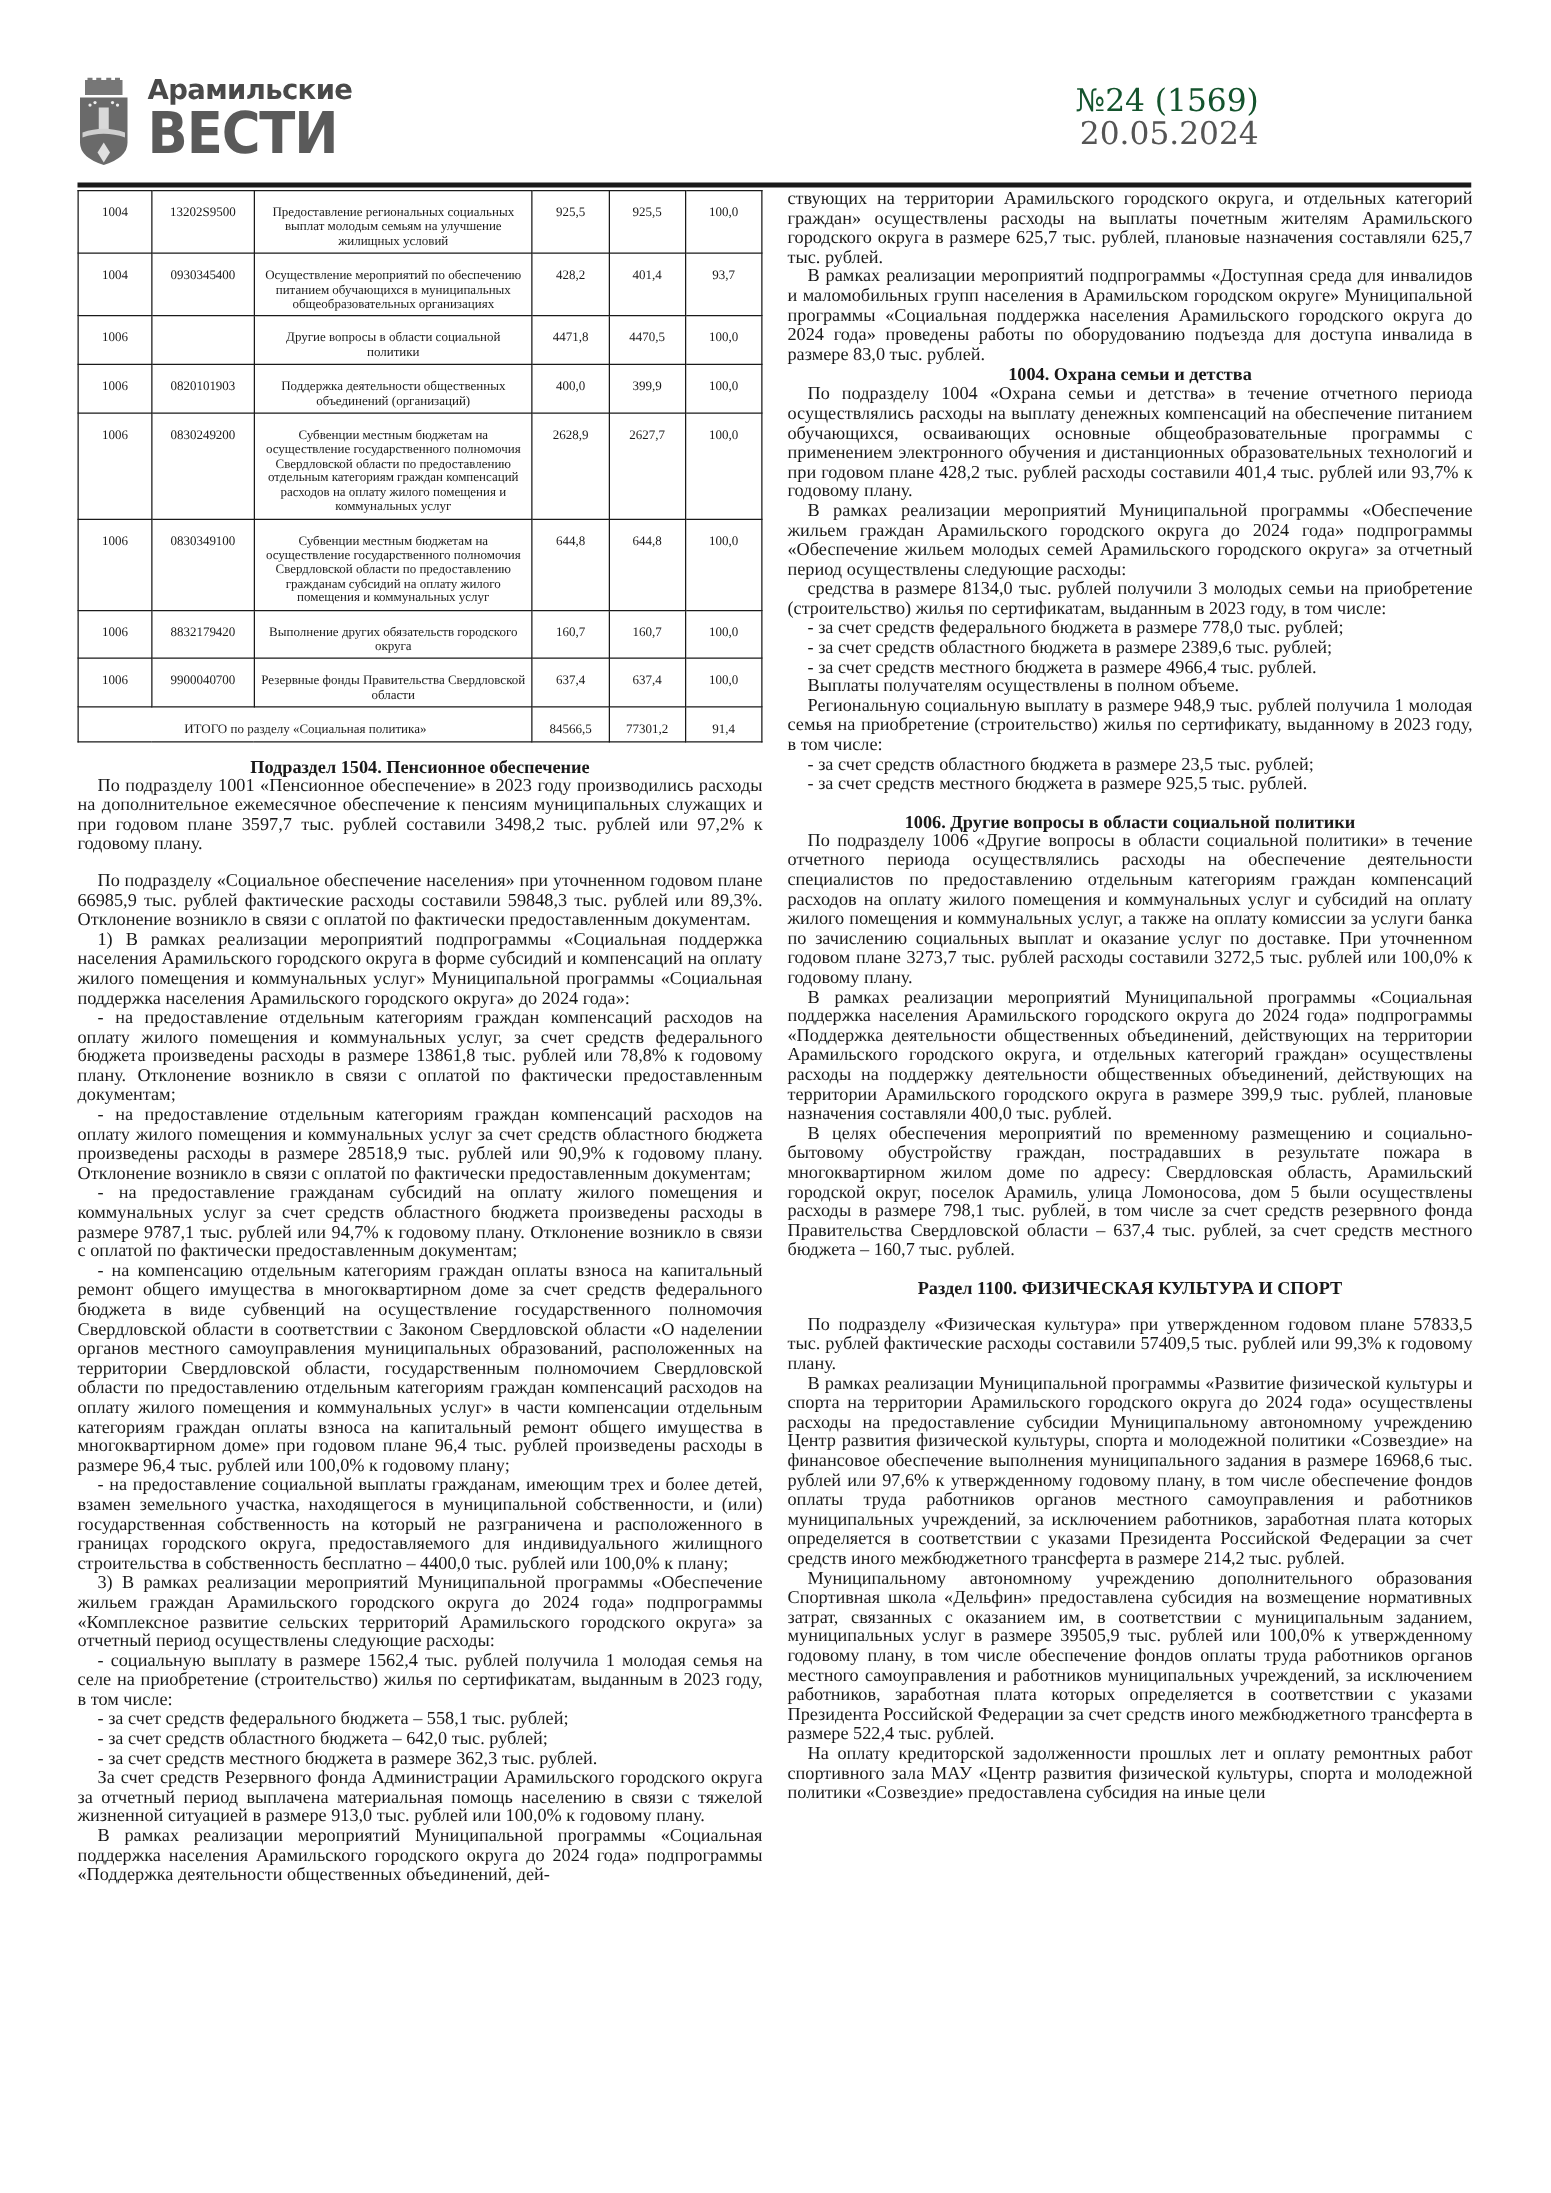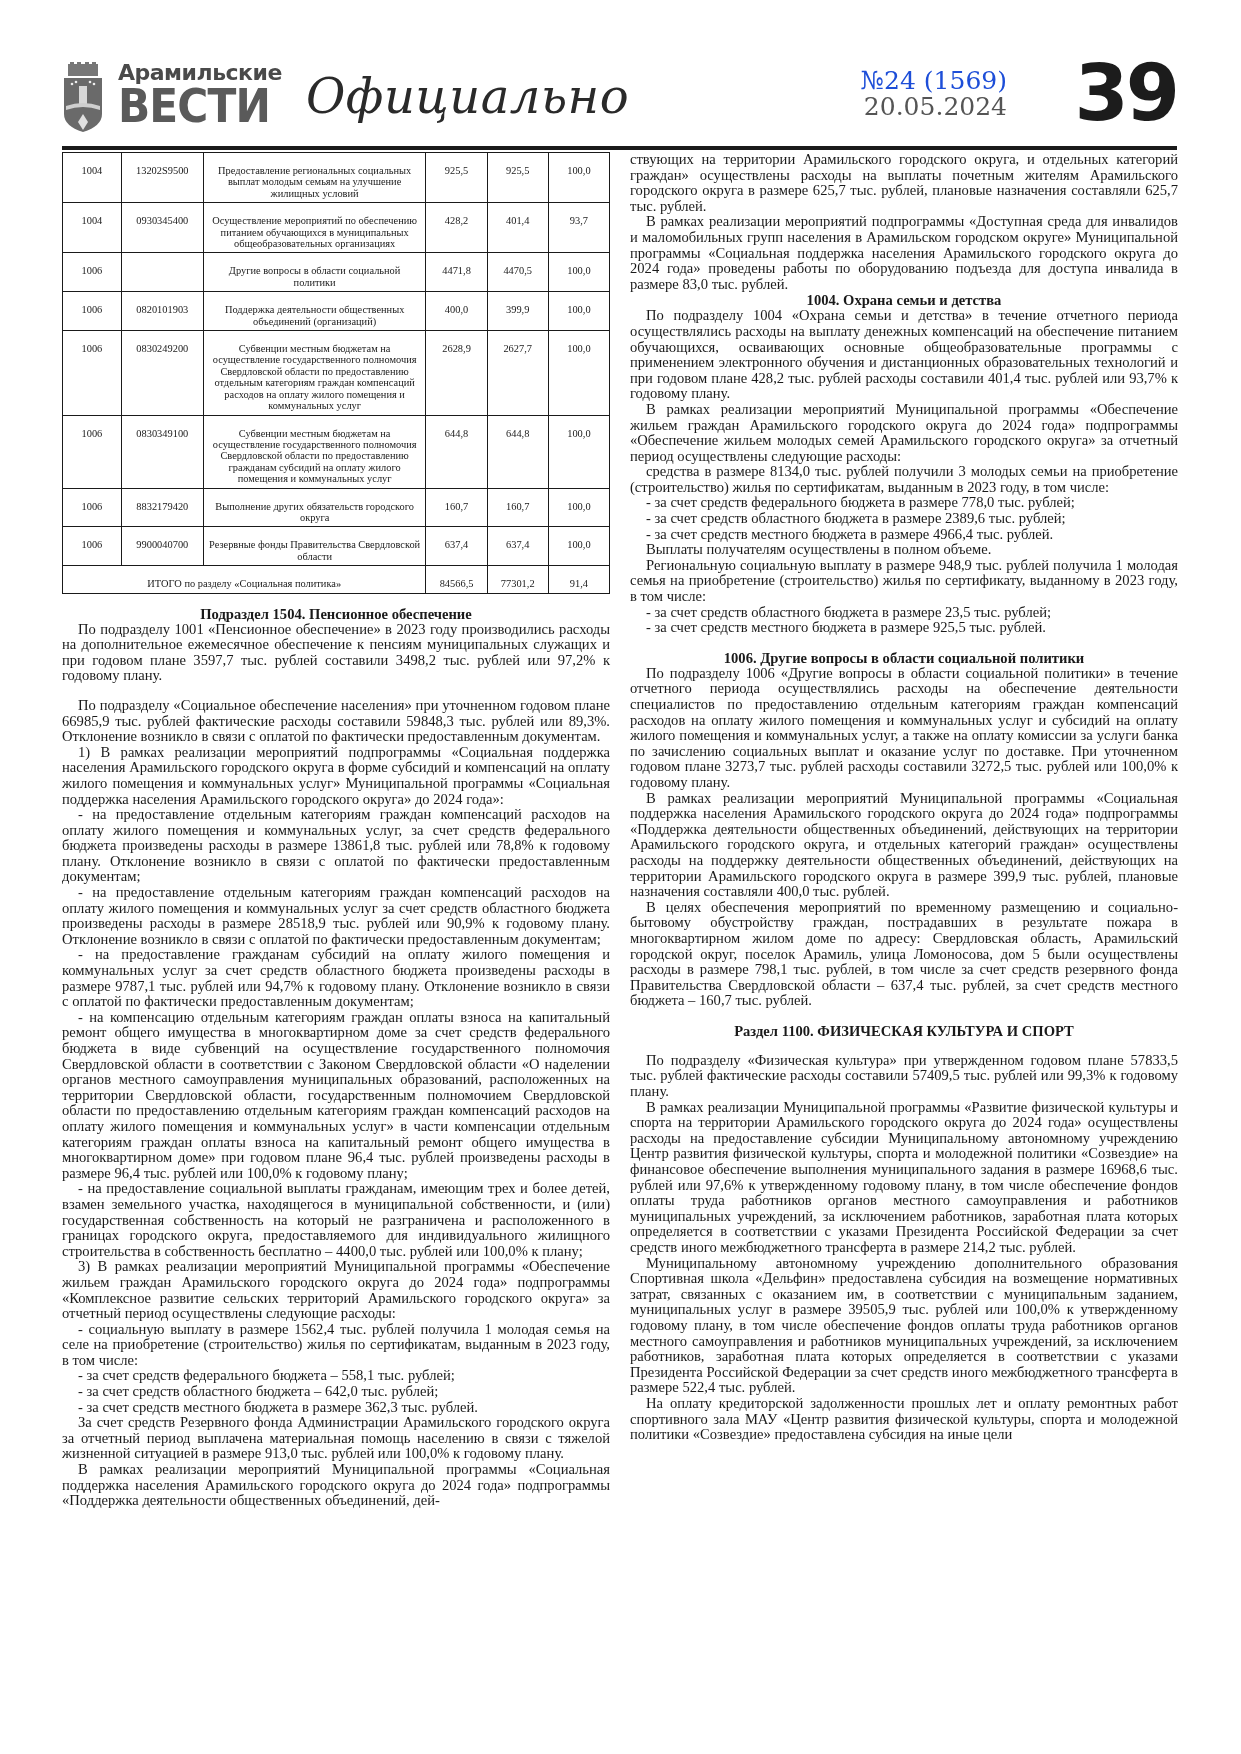--- a/index.html
+++ b/index.html
@@ -7,21 +7,21 @@
   .page { position: absolute; left: 0; top: 0; width: 1241px; height: 1754px; }
 
   
   .masthead { position: absolute; left: 62px; top: 52px; width: 1115px; height: 92px; }
   .logo-emblem { position: absolute; left: 0; top: 10px; width: 42px; height: 72px; }
   .logo-text { position: absolute; left: 56px; top: 10px; font-family: "DejaVu Sans", sans-serif; color: #555; }
   .logo-small { font-size: 22px; font-weight: bold; letter-spacing: -0.5px; line-height: 22px; color: #4a4a4a; }
   .logo-big { font-size: 46px; font-weight: bold; line-height: 44px; letter-spacing: -1px; color: #5a5a5a; transform: scaleX(0.92); transform-origin: left; }
   .section-title { position: absolute; left: 244px; top: 16px; font-family: "DejaVu Serif", serif; font-style: italic; font-size: 48px; color: #2a2a2a; letter-spacing: 0.5px; }
   .issue { position: absolute; right: 170px; top: 16px; text-align: right; font-family: "DejaVu Serif", serif; font-size: 25px; line-height: 26px; }
-  .issue .num { color: #1d4ed8; }
+  .issue .num { color: #14532d; }
   .issue .date { color: #555; }
   .page-num { position: absolute; right: 0; top: -4px; font-family: "DejaVu Sans", sans-serif; font-weight: bold; font-size: 78px; color: #1c1c1c; letter-spacing: -3px; }
   .rule { position: absolute; left: 62px; top: 146px; width: 1115px; height: 4px; background: #1a1a1a; }
 
   
   .col { position: absolute; top: 152px; width: 548px; font-family: "Liberation Serif", serif; font-size: 14.6px; line-height: 15.6px; text-align: justify; }
   .col-left { left: 62px; }
   .col-right { left: 630px; }
   .col p { margin: 0; text-indent: 16px; }
   .col p.noindent { text-indent: 0; }
@@ -56,26 +56,24 @@
       <path d="M21 52 L26 60 L21 68 L16 60 Z" fill="#e0e0e0"></path>
       <circle cx="10" cy="22" r="1.3" fill="#eee"></circle>
         <circle cx="32" cy="22" r="1.3" fill="#eee"></circle>
       <circle cx="14" cy="20" r="1.3" fill="#eee"></circle>
         <circle cx="28" cy="20" r="1.3" fill="#eee"></circle>
     </svg>
     <div class="logo-text">
       <div class="logo-small">Арамильские</div>
       <div class="logo-big">ВЕСТИ</div>
     </div>
-    <div class="section-title">Официально</div>
     <div class="issue">
       <div class="num">№24 (1569)</div>
       <div class="date">20.05.2024</div>
     </div>
-    <div class="page-num">39</div>
   </div>
   <div class="rule"></div>
 
   <div class="col col-left">
     <table class="budget">
       <tbody>
         <tr>
           <td class="c1">1004</td>
           <td class="c2">13202S9500</td>
           <td class="c3">Предоставление региональных социальных выплат молодым семьям на улучшение жилищных условий</td>

